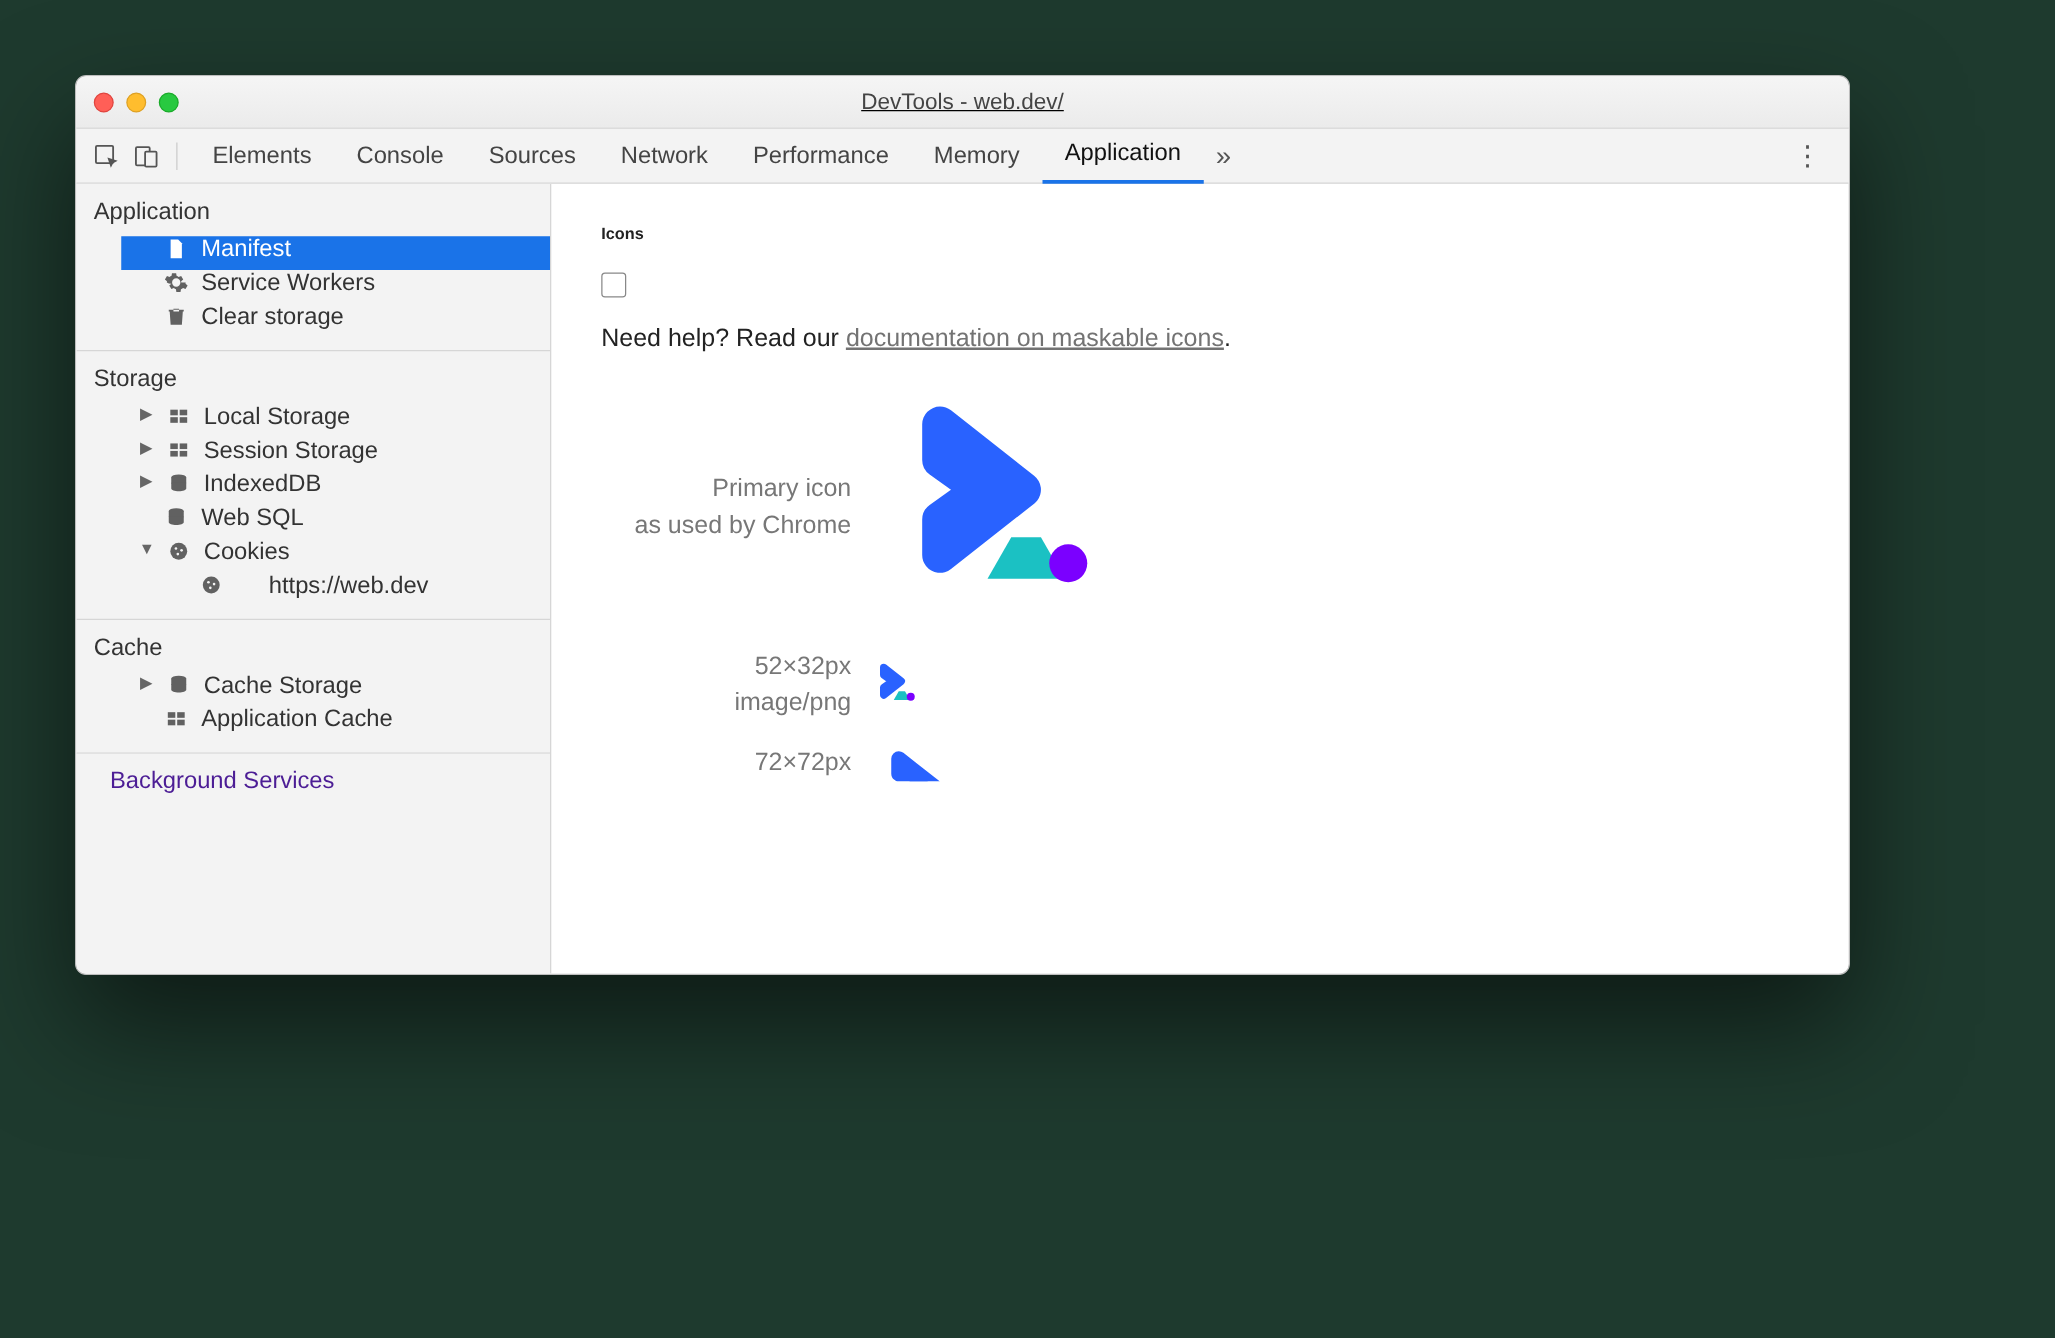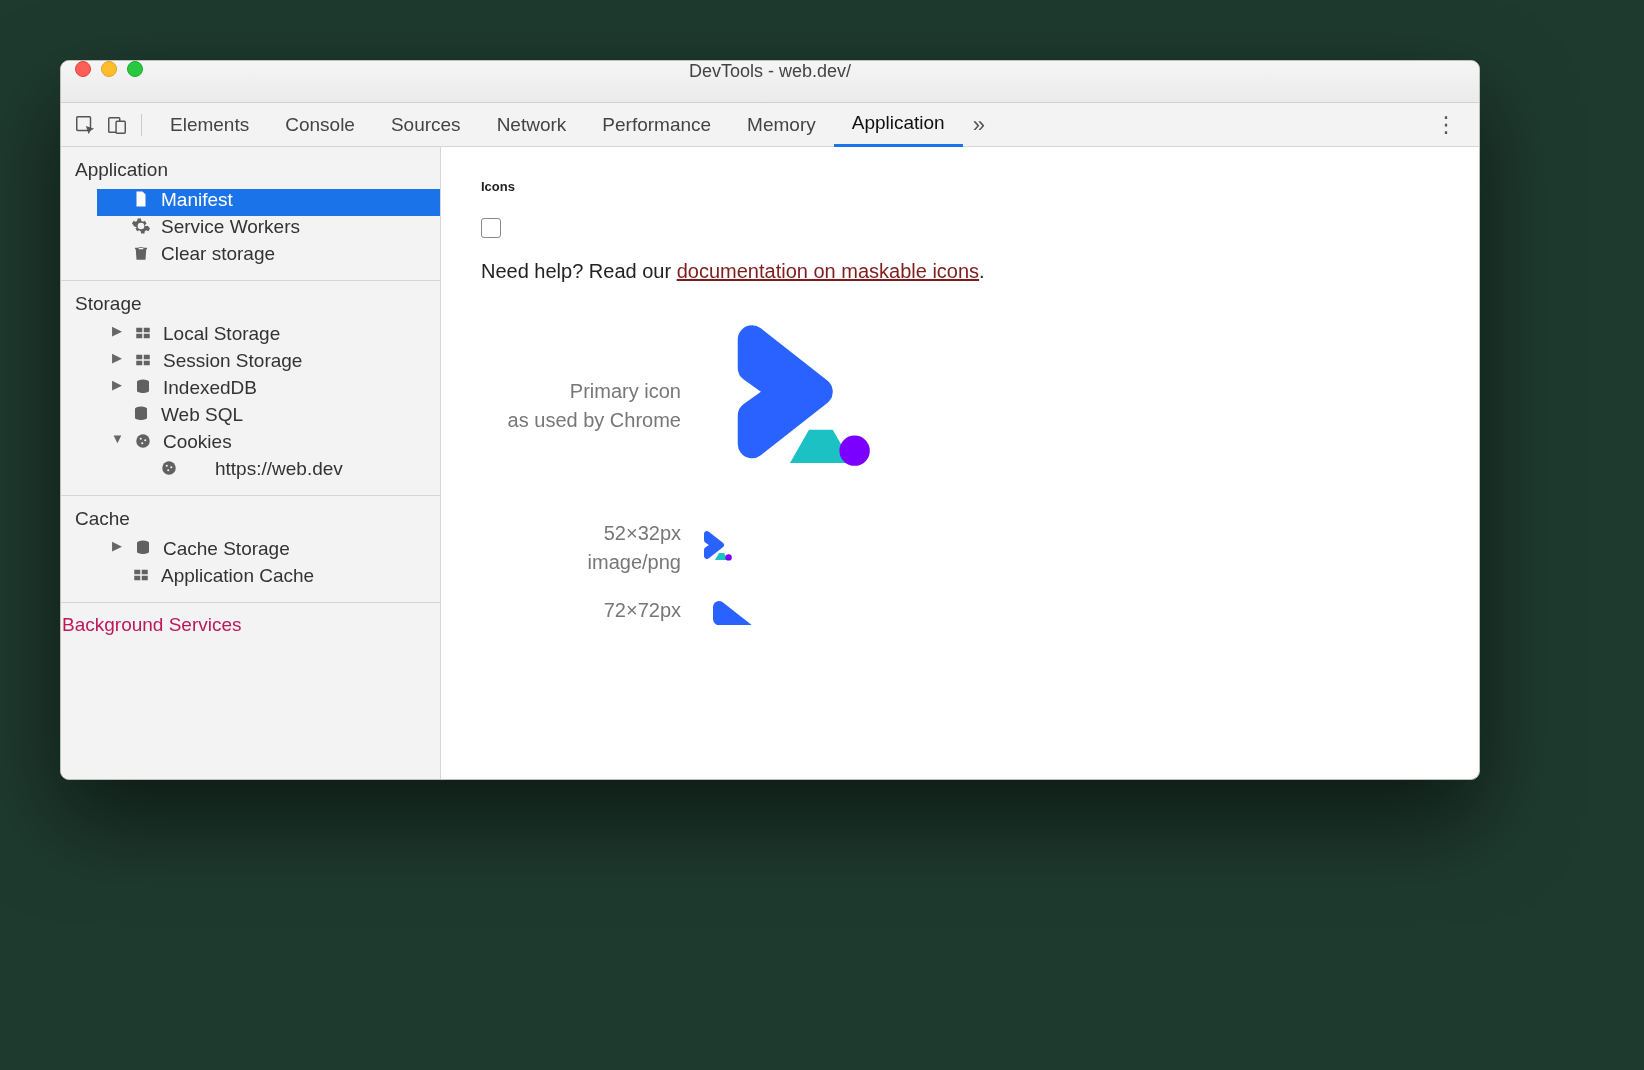--- a/index.html
+++ b/index.html
@@ -20,21 +20,23 @@
     overflow: hidden;
     display: flex;
     flex-direction: column;
     border: 1px solid #bdbdbd;
   }
   .titlebar {
     height: 42px;
     background: linear-gradient(#f5f5f5,#ebebeb);
     border-bottom: 1px solid #d1d1d1;
     display: flex;
+    align-items: center;
     position: relative;
+    text-decoration: underline;
   }
   .traffic { display:flex; gap:10px; position:absolute; left:14px; }
   .dot { width:16px; height:16px; border-radius:50%; }
   .dot.red{background:#ff5f57;border:1px solid #e0443e;}
   .dot.yellow{background:#ffbd2e;border:1px solid #dea123;}
   .dot.green{background:#28c940;border:1px solid #1aab29;}
   .titletext { flex:1; text-align:center; color:#444; font-size:18px; font-weight:400; }
   .toolbar {
     height: 44px;
     border-bottom: 1px solid #d6d6d6;
@@ -67,26 +69,26 @@
   .item .arrow { width:12px; text-align:center; color:#666; font-size:13px;}
   .item.no-arrow { padding-left:34px;}
   .item.level2 { padding-left:62px;gap:36px;}
   .icn { width:20px;height:20px; display:flex;align-items:center;justify-content:center;color:#616161;}
   .item.active .icn{color:#fff;}
   .main { flex:1; padding: 32px 40px; overflow-y:auto; font-size:20px; color:#222; }
   .main h3 { margin:0 0 24px 0; font-size:13px; font-weight:700;}
   .chk-row { display:flex; align-items:center; gap:14px; margin-bottom:22px; }
   .chk { width:20px;height:20px;border:1px solid #888;border-radius:3px;background:#fff;}
   .help-row { margin-bottom:28px; }
-  .help-row a { color:#7f1d1d; }
+  .help-row a { color:#737373; }
   .icon-grid { display:grid; grid-template-columns: 200px 260px; gap:18px 14px; align-items:center; }
   .icon-label { text-align:right; color:#777; font-size:20px; line-height:1.45;}
   .logo-lg { width:190px;height:190px; }
   .logo-sm { width:40px;height:40px; }
-  .bottom-bar { height:44px; border-top:1px solid #d6d6d6; background:#f3f3f3; display:flex; align-items:center; padding:0 1px; font-size:19px; color:#be185d;}
+  .bottom-bar { height:44px; border-top:1px solid #d6d6d6; background:#f3f3f3; display:flex; align-items:center; padding:0 27px; font-size:19px; color:#4c1d95;}
   svg { display:block; }
 </style>
 </head>
 <body>
 
 <div class="window">
   <div class="titlebar">
     <div class="traffic">
       <div class="dot red"></div>
       <div class="dot yellow"></div>

